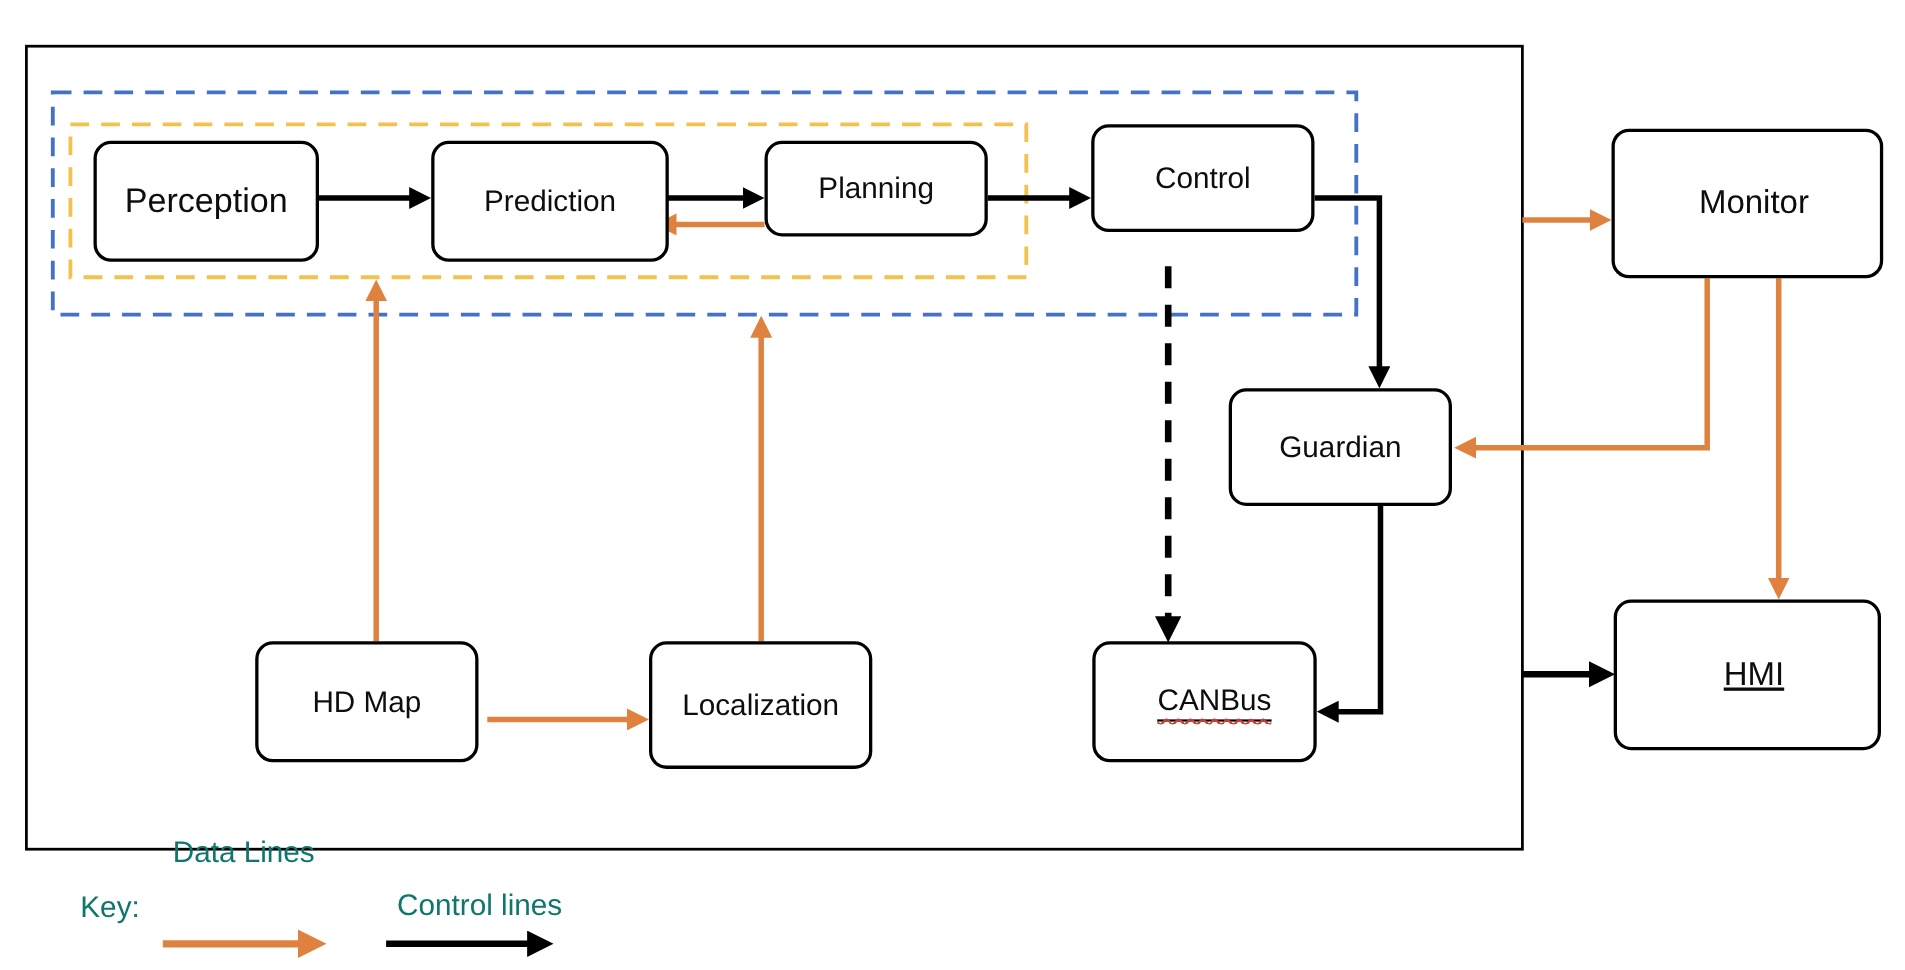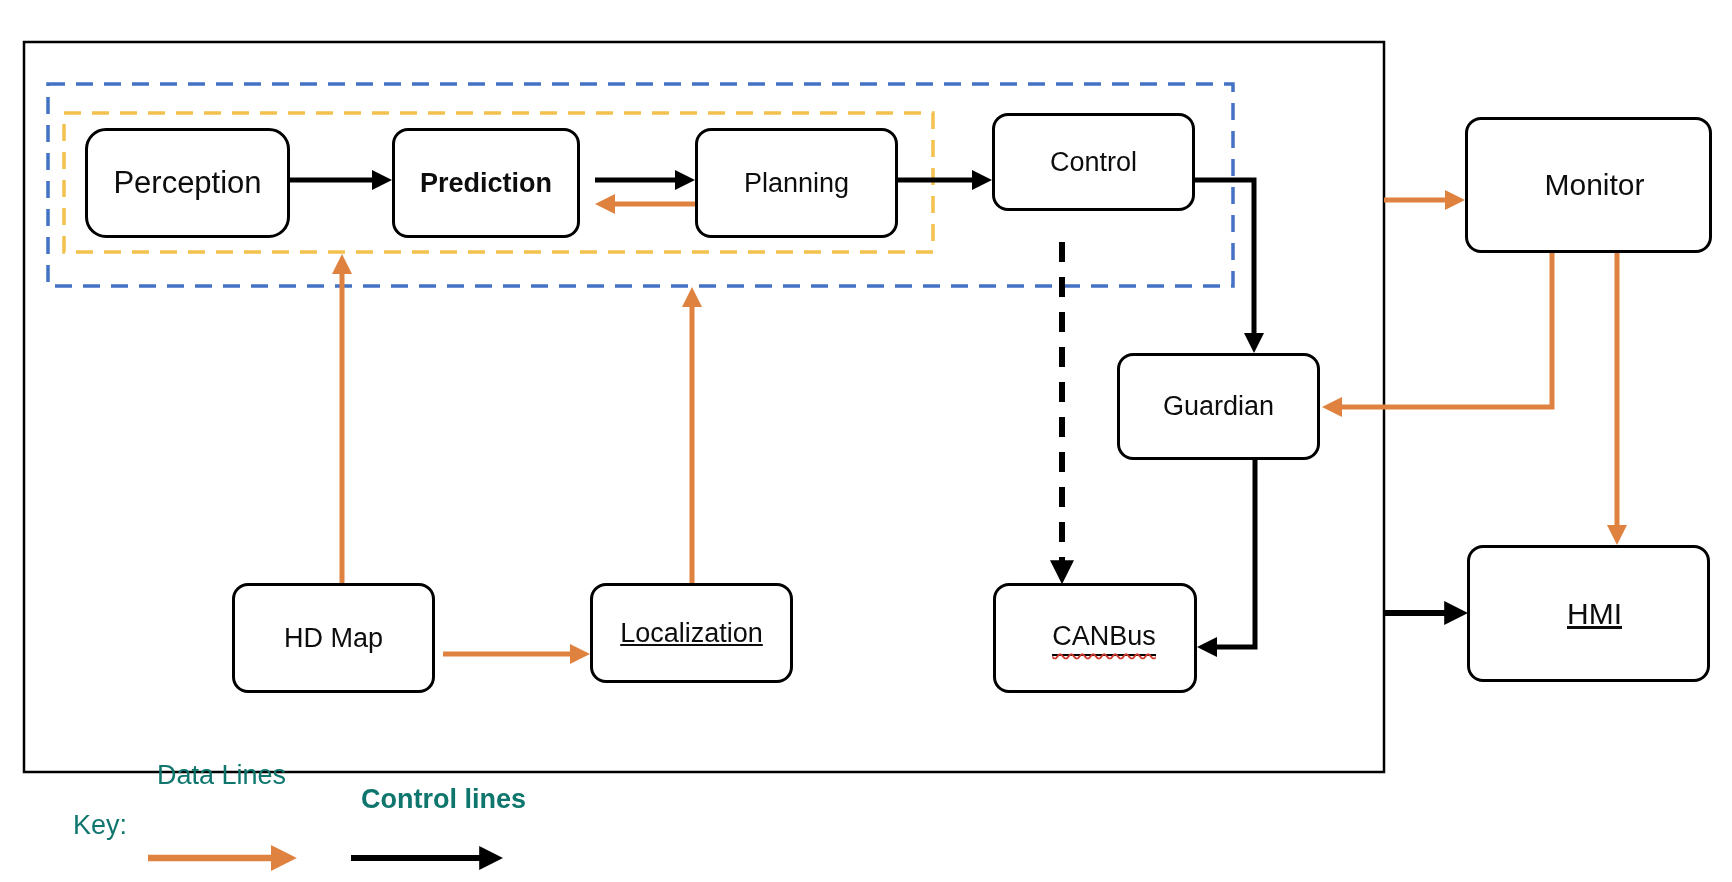--- a/index.html
+++ b/index.html
@@ -7,21 +7,21 @@
     position:relative;width:1732px;height:882px;background:#fff;
     font-family:"Liberation Sans", sans-serif;overflow:hidden;
   }
   .layer{position:absolute;left:0;top:0;width:1732px;height:882px;}
   .node{
     position:absolute;background:#fff;border:3px solid #000;border-radius:16px;
     display:flex;align-items:center;justify-content:center;
     color:#0d0d0d;box-sizing:border-box;z-index:2;
   }
   .node span{white-space:nowrap;}
-  .fs-xl{font-size:31px;border-radius:21px;}
+  .fs-xl{font-size:31px;}
   .fs-lg{font-size:30px;}
   .fs-md{font-size:27px;}
   .bw-thick{border-width:3.5px;padding-left:12px;}
   .u-black{border-bottom:2.5px solid #000;padding-bottom:2px;margin-left:18px;}
   .u-wavy{text-decoration:underline wavy var(--c-red) 1.5px;text-underline-offset:8px;}
   .legend-text{
     position:absolute;color:#0f766e;font-size:27px;z-index:2;white-space:nowrap;
   }
   :root{
     --c-orange:#E0823F; --c-black:#000000; --c-blue:#4472C4;
@@ -63,45 +63,45 @@
     <path d="M1552 253 V407 H1328" fill="none" stroke-width="5" style="stroke:var(--c-orange)" marker-end="url(#headOrange)"></path>
     <path d="M1617 253 V539" fill="none" stroke-width="5" style="stroke:var(--c-orange)" marker-end="url(#headOrange)"></path>
 
     <path d="M148 858 H289" fill="none" stroke-width="6.5" style="stroke:var(--c-orange)" marker-end="url(#headOrange)"></path>
     <path d="M351 858 H496" fill="none" stroke-width="6" style="stroke:var(--c-black)" marker-end="url(#headBlack)"></path>
   </svg>
 
   <div class="node fs-xl" style="left:85px;top:128px;width:205px;height:110px;">
     <span>Perception</span>
   </div>
-  <div class="node fs-md" style="left:392px;top:128px;width:188px;height:110px;font-weight:bold;">
+  <div class="node fs-md" style="left:392px;top:128px;width:216px;height:110px;">
     <span>Prediction</span>
   </div>
-  <div class="node fs-md" style="left:695px;top:128px;width:203px;height:110px;">
+  <div class="node fs-md" style="left:695px;top:128px;width:203px;height:87px;">
     <span>Planning</span>
   </div>
   <div class="node fs-md" style="left:992px;top:113px;width:203px;height:98px;">
     <span>Control</span>
   </div>
   <div class="node fs-lg bw-thick" style="left:1465px;top:117px;width:247px;height:136px;">
     <span>Monitor</span>
   </div>
   <div class="node fs-md" style="left:1117px;top:353px;width:203px;height:107px;">
     <span>Guardian</span>
   </div>
   <div class="node fs-md" style="left:232px;top:583px;width:203px;height:110px;">
     <span>HD Map</span>
   </div>
-  <div class="node fs-md" style="left:590px;top:583px;width:203px;height:100px;text-decoration:underline;">
+  <div class="node fs-md" style="left:590px;top:583px;width:203px;height:116px;">
     <span>Localization</span>
   </div>
   <div class="node fs-md" style="left:993px;top:583px;width:204px;height:110px;">
     <span class="u-black"><span class="u-wavy">CANBus</span></span>
   </div>
   <div class="node fs-lg bw-thick" style="left:1467px;top:545px;width:243px;height:137px;text-decoration:underline;">
     <span>HMI</span>
   </div>
 
   <div class="legend-text" style="left:73px;top:810px;">Key:</div>
   <div class="legend-text" style="left:157px;top:760px;">Data Lines</div>
-  <div class="legend-text" style="left:361px;top:784px;font-weight:bold;">Control lines</div>
+  <div class="legend-text" style="left:361px;top:808px;">Control lines</div>
 
 </div>
 
 </body></html>

